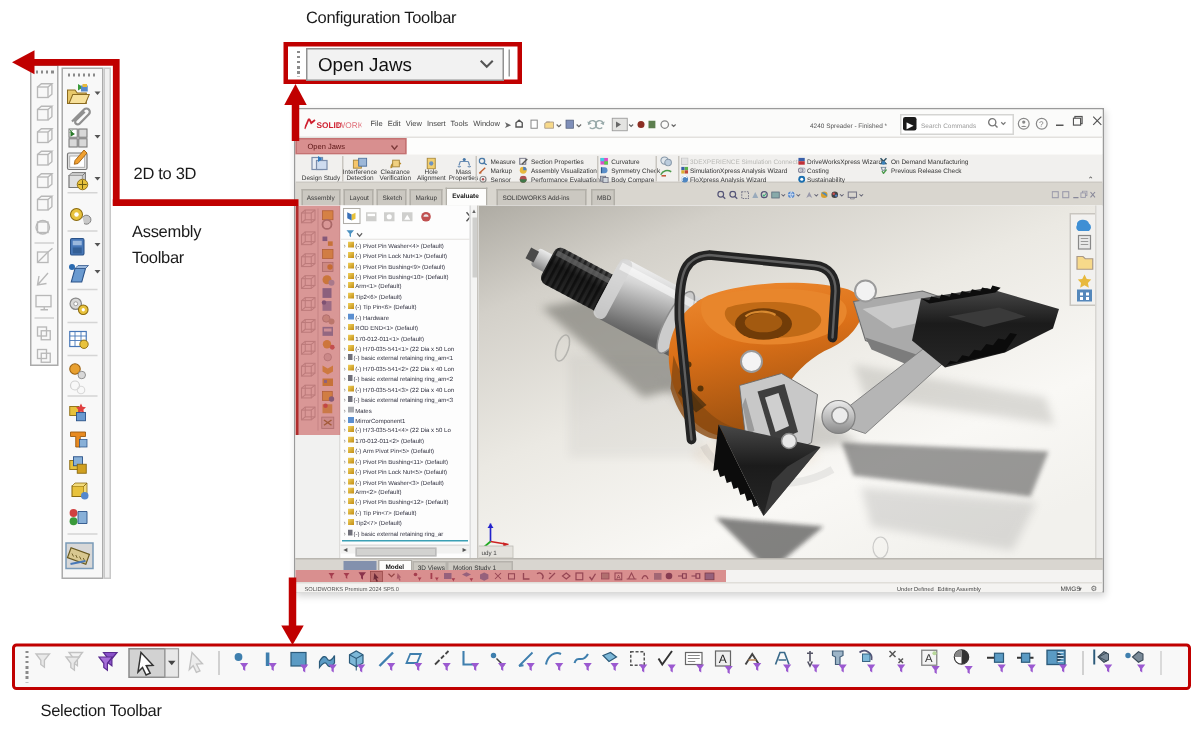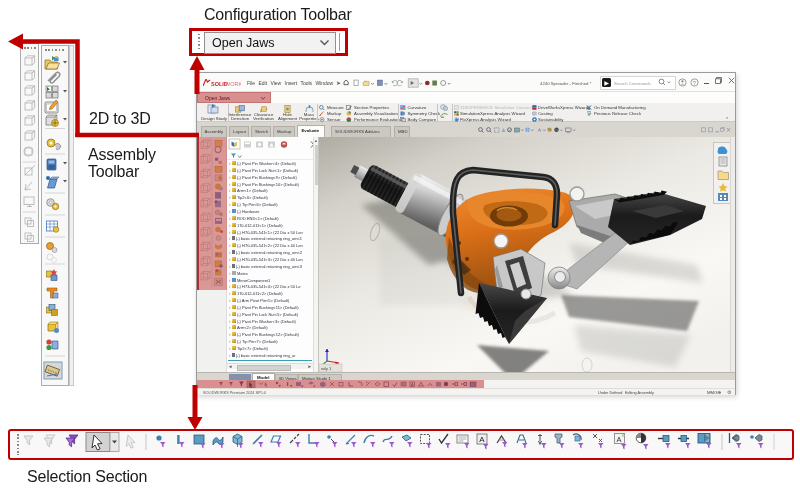--- a/index.html
+++ b/index.html
@@ -1,18 +1,18 @@
 <!DOCTYPE html>
 <html><head>
 <meta charset="utf-8">
 <style>
   html,body{margin:0;padding:0;background:#fff;}
   #page{position:relative;width:800px;height:496px;background:#fff;overflow:hidden;
         font-family:"Liberation Sans",sans-serif;}
-  .lbl{position:absolute;color:#1a1a1a;font-size:16px;letter-spacing:-0.2px;}
+  .lbl{position:absolute;color:#1a1a1a;font-size:11px;letter-spacing:-0.2px;}
   .abs{position:absolute;}
   
   .redbox{position:absolute;border:3px solid #c00000;background:#fff;}
   
   .dots{position:absolute;width:1.6px;
      background-image:repeating-linear-gradient(to bottom,#8a8a8a 0 1.5px,transparent 1.5px 3.4px);}
   .hdots{position:absolute;height:2px;
      background-image:repeating-linear-gradient(to right,#8a8a8a 0 1.5px,transparent 1.5px 3.4px);}
   
   #app{position:absolute;left:196px;top:72px;width:540px;height:323px;
@@ -1007,15 +1007,15 @@
           <use href="#fn" x="8" y="10"></use>
         </g>
       <g transform="translate(740,2)">
           <circle cx="2" cy="4" r="1.8" fill="#3f7fae"></circle>
           <path d="M5 5 l4 -3.5 3 1.5 v4 l-3 1.5z" fill="#7a8a98" stroke="#3a4a58" stroke-width="0.7"></path>
           <use href="#fn" x="8" y="10"></use>
         </g>
       <line x1="764" y1="3" x2="764" y2="19" stroke="#d0d0d0" stroke-width="1"></line>
     </svg>
   </div>
-  <div class="lbl" style="left:27px;top:468px;">Selection Section</div>
+  <div class="lbl" style="left:27px;top:468px;">Selection Toolbar</div>
 
 </div>
 
 </body></html>

